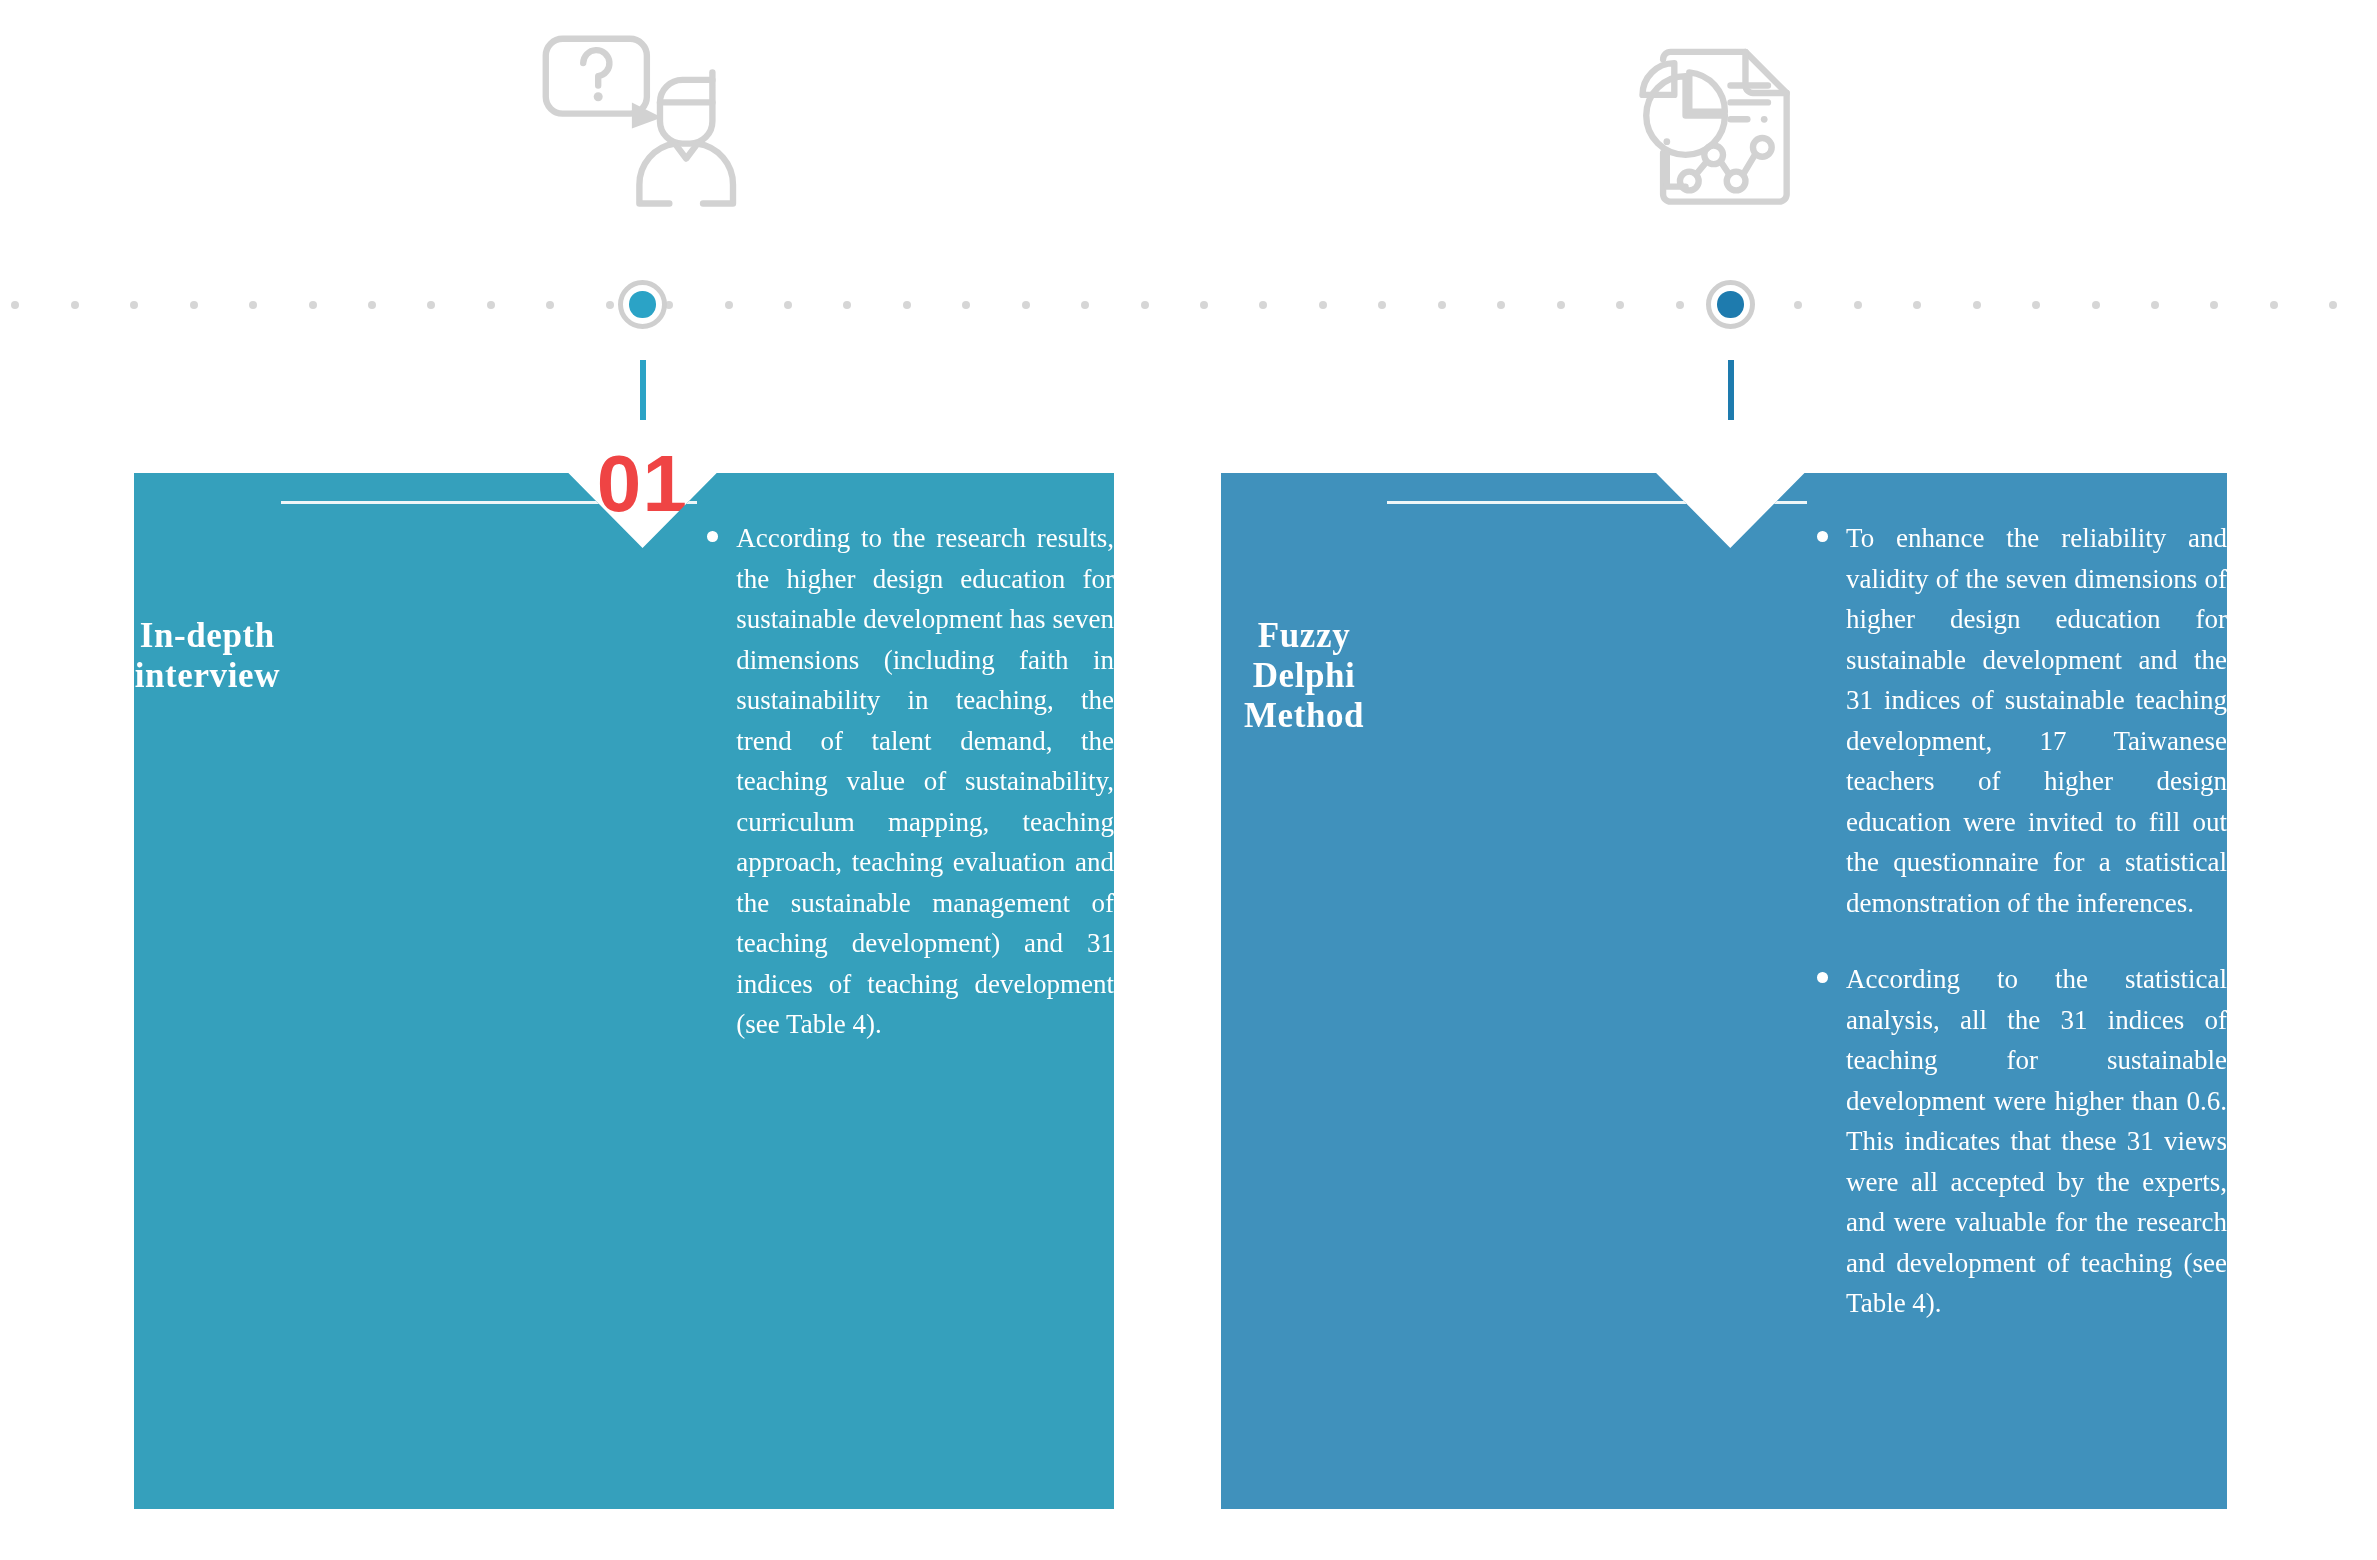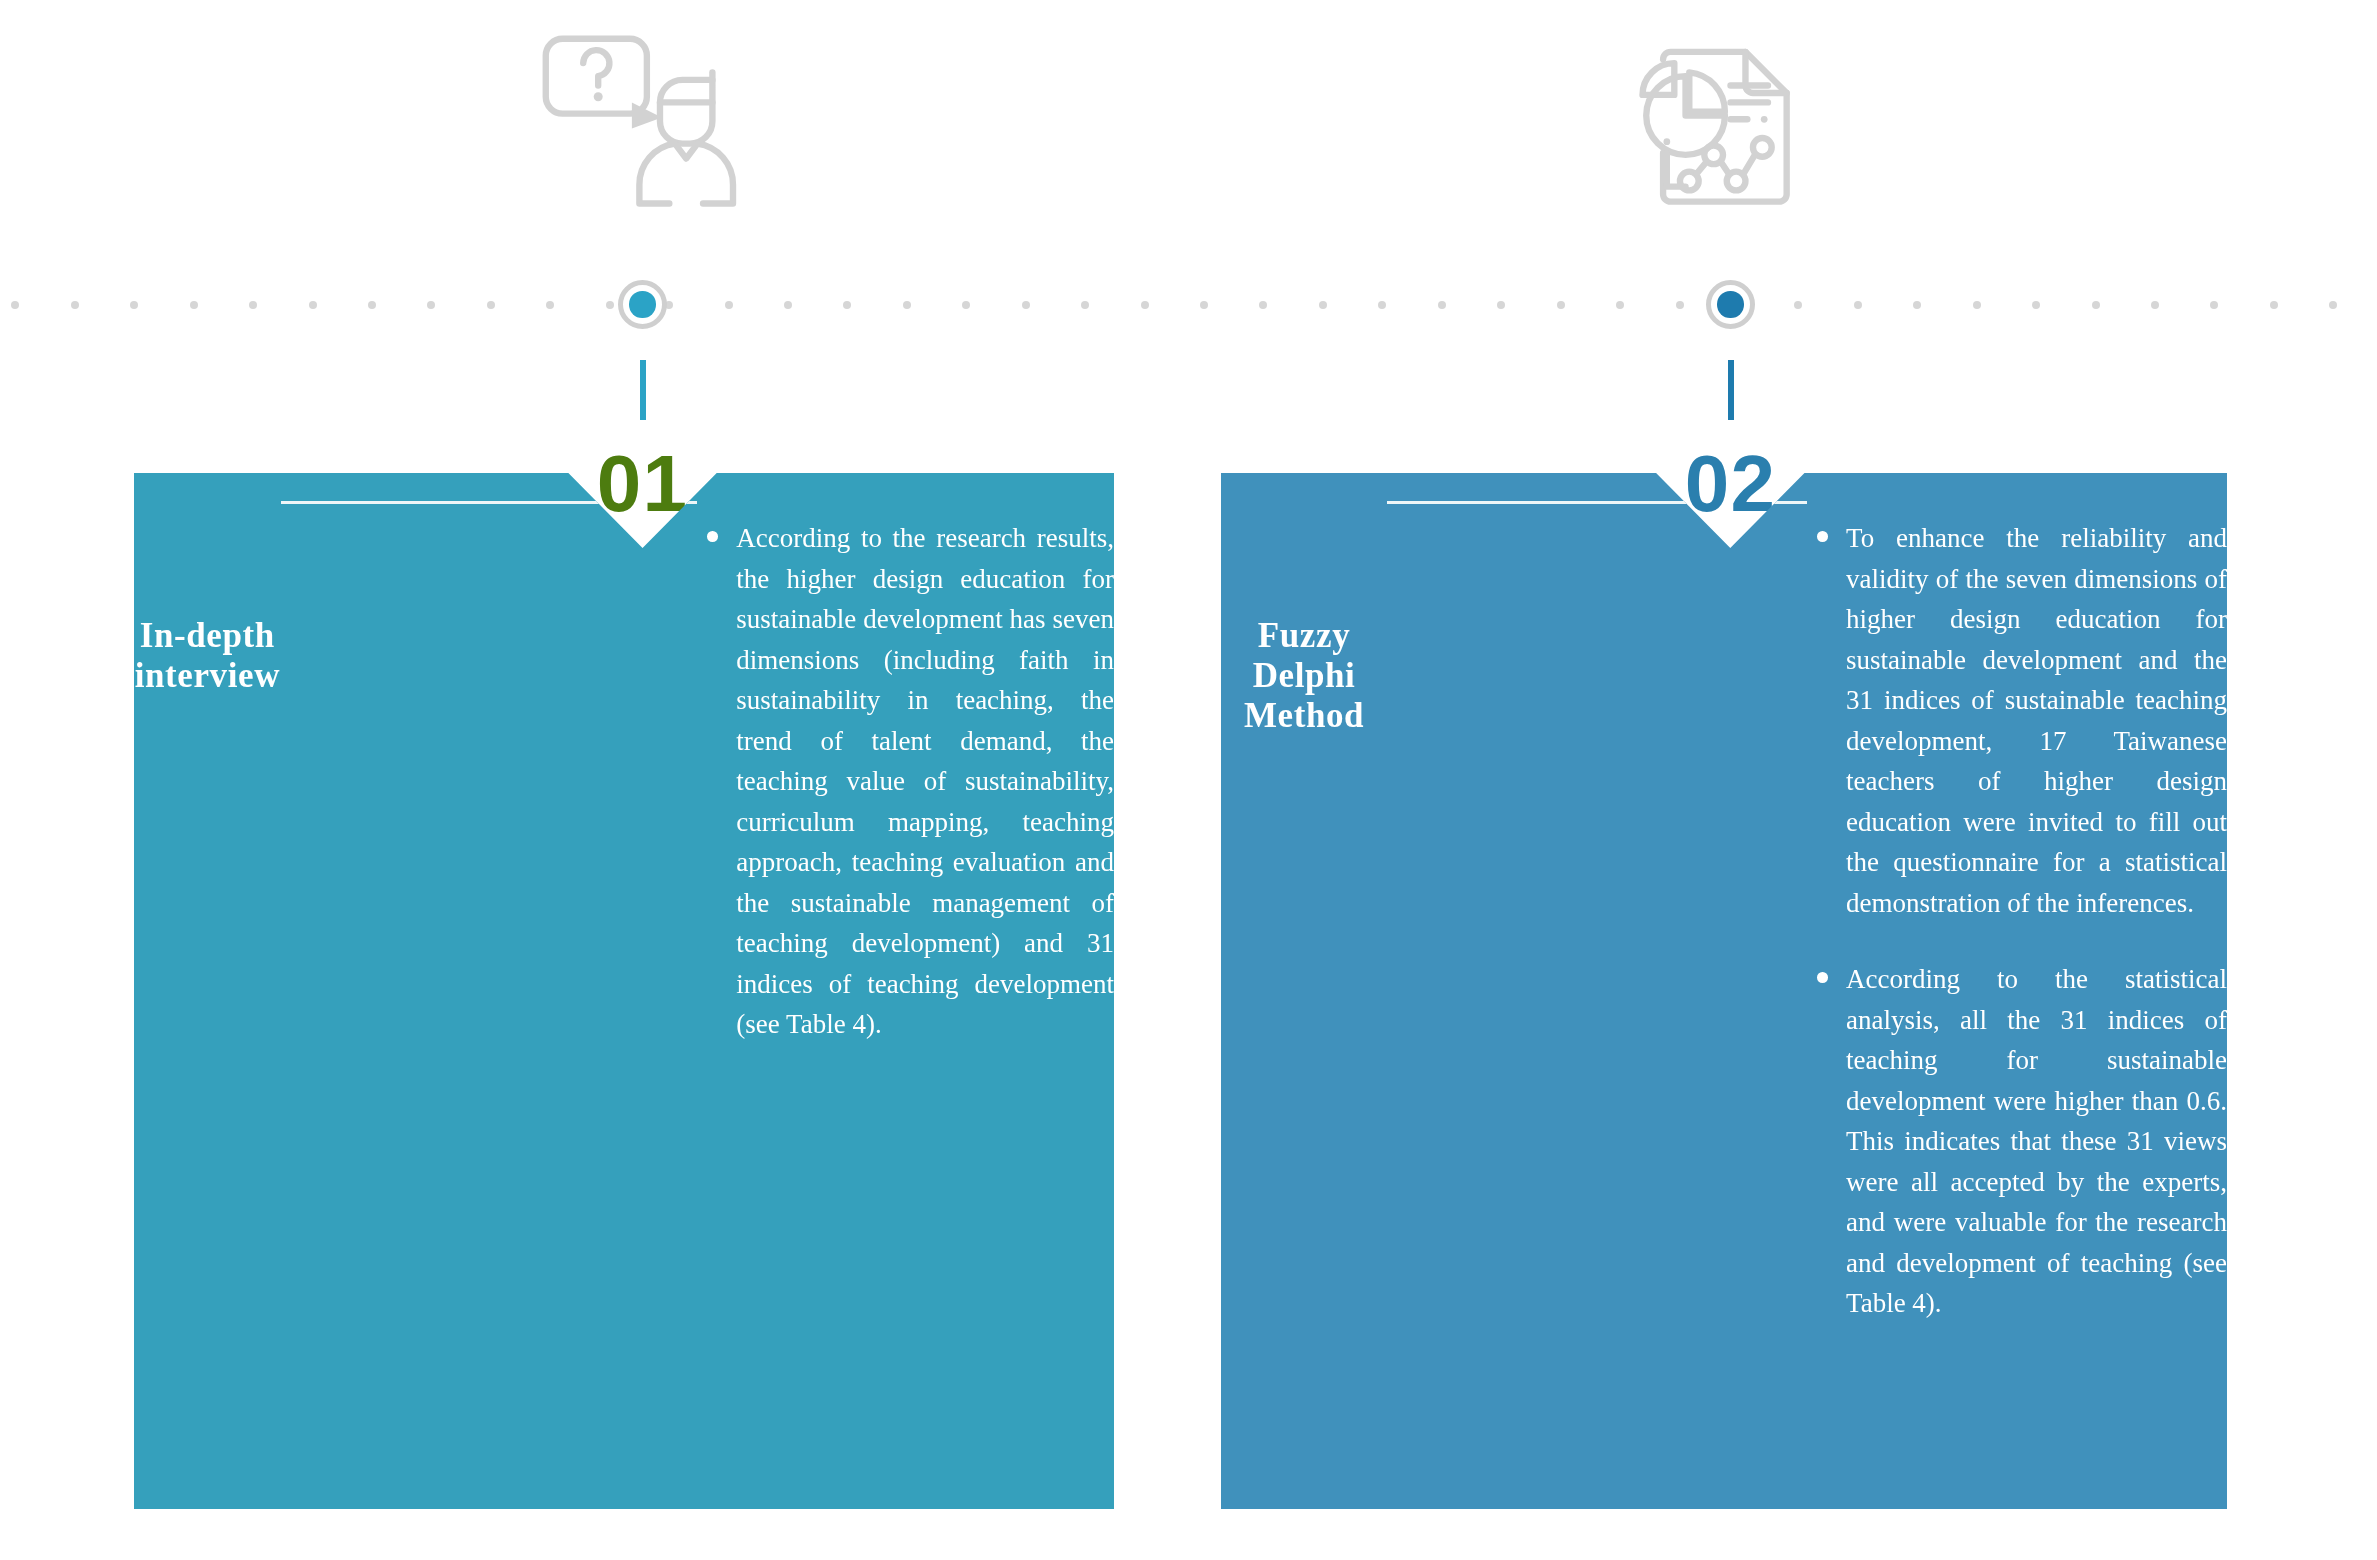--- a/index.html
+++ b/index.html
@@ -163,21 +163,21 @@
       <path d="M83 58 a22 22 0 0 1 19 22 v10 h-16"></path>
     </svg>
   </div>
 
   <div class="node" id="node-01" style="left:618px;top:280px;">
     <div class="node-core" id="node-core-01" style="background: rgb(43, 163, 198);"></div>
   </div>
 
   <div class="stem" id="stem-01" style="left: 640px; top: 360px; height: 60px; background: rgb(43, 163, 198);"></div>
 
-  <div class="step-num" id="step-num-01" style="left: 548px; top: 444px; width: 189px; color: #4d7c0f;">01</div>
+  <div class="step-num" id="step-num-01" style="left: 548px; top: 444px; width: 189px; color: #ef4444;">01</div>
 
   <div class="panel" id="panel-01" style="left: 134px; top: 473px; width: 980px; height: 1036px; background: rgb(53, 160, 188); clip-path: polygon(0% 0%, 44.323% 0%, 51.892% 75px, 59.461% 0%, 100% 0%, 100% 100%, 0% 100%);">
     <div class="panel-inner">
       <div class="panel-title">In-depth interview</div>
       <div class="panel-rule"></div>
       <ul class="bullets" id="bullets-01">
           <li>According to the research results, the higher design education for sustainable development has seven dimensions (including faith in sustainability in teaching, the trend of talent demand, the teaching value of sustainability, curriculum mapping, teaching approach, teaching evaluation and the sustainable management of teaching development) and 31 indices of teaching development (see Table 4).</li>
         </ul>
     </div>
   </div>
@@ -204,21 +204,20 @@
       <path d="M59 74 L65 64"></path>
     </svg>
   </div>
 
   <div class="node" id="node-02" style="left:1706px;top:280px;">
     <div class="node-core" id="node-core-02" style="background: rgb(30, 123, 174);"></div>
   </div>
 
   <div class="stem" id="stem-02" style="left: 1728px; top: 360px; height: 60px; background: rgb(30, 123, 174);"></div>
 
-  <div class="step-num" id="step-num-02" style="left: 1636px; top: 444px; width: 189px; color: rgb(42, 127, 174);">02</div>
 
   <div class="panel" id="panel-02" style="left: 1221px; top: 473px; width: 1006px; height: 1036px; background: rgb(64, 145, 188); clip-path: polygon(0% 0%, 43.25% 0%, 50.625% 75px, 58% 0%, 100% 0%, 100% 100%, 0% 100%);">
     <div class="panel-inner">
       <div class="panel-title">Fuzzy Delphi Method</div>
       <div class="panel-rule"></div>
       <ul class="bullets" id="bullets-02">
           <li>To enhance the reliability and validity of the seven dimensions of higher design education for sustain­able development and the 31 indices of sustainable teaching development, 17 Taiwanese teachers of higher design education were invited to fill out the questionnaire for a statistical demonstration of the inferences.</li>
           <li>According to the statistical analysis, all the 31 indices of teaching for sustainable development were higher than 0.6. This indicates that these 31 views were all accepted by the experts, and were valuable for the research and development of teaching (see Table 4).</li>
         </ul>
     </div>

